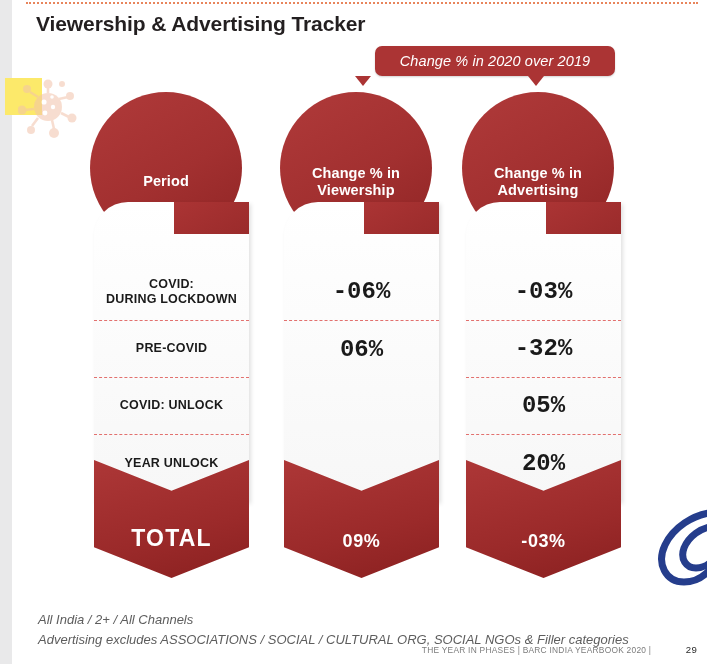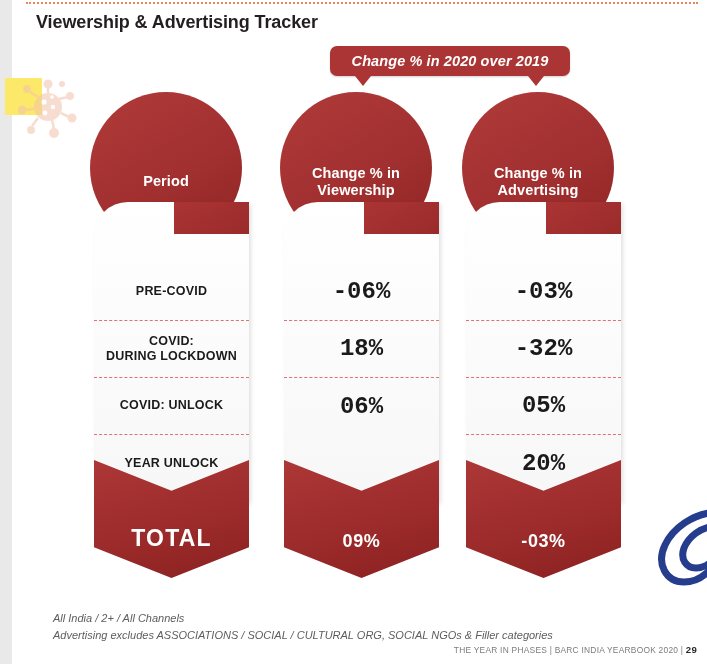--- a/index.html
+++ b/index.html
@@ -29,21 +29,21 @@
     position: absolute;
     left: 26px; top: 2px;
     width: 672px; height: 0;
     border-top: 2px dotted #e8855c;
   }
 
   
   #page-title {
     position: absolute;
     left: 36px; top: 12px;
-    font-size: 18px;
+    font-size: 21px;
     font-weight: bold;
     color: #231f20;
     letter-spacing: -0.1px;
     white-space: nowrap;
   }
 
   
   #yellow-square {
     position: absolute;
     left: 5px; top: 78px;
@@ -75,24 +75,25 @@
   #banner {
     width: 100%; height: 100%;
     background: #ab3434;
     border-radius: 7px;
     display: flex;
     align-items: center;
     justify-content: center;
     color: #ffffff;
     font-size: 14.5px;
     font-style: italic;
-    font-weight: bold;
+    font-weight: normal;
     letter-spacing: 0.1px;
     white-space: nowrap;
     box-shadow: 0 1px 2px rgba(0,0,0,.18);
+    margin-left: 45px;
   }
   .banner-arrow {
     position: absolute;
     top: 30px;
     width: 0; height: 0;
     border-left: 8px solid transparent;
     border-right: 8px solid transparent;
     border-top: 10px solid #ab3434;
   }
   #banner-arrow-left  { left: 25px; }
@@ -202,37 +203,37 @@
     font-size: 18px;
     font-weight: bold;
     letter-spacing: 0.6px;
     padding-bottom: 26px;
   }
   .col-total.label-big .col-total-label { font-size: 23px; letter-spacing: 1.2px; }
 
   
   #footnotes {
     position: absolute;
-    left: 53px; top: 610px;
-    font-size: 11px;
+    left: 38px; top: 610px;
+    font-size: 13px;
     font-style: italic;
     color: #5d5d5d;
     line-height: 1.5;
     white-space: nowrap;
   }
 
   #page-footer {
     position: absolute;
     right: 10px; top: 644px;
     font-size: 8.4px;
     color: #7b7b7b;
     letter-spacing: 0.25px;
     white-space: nowrap;
   }
-  #page-footer .pageno { color: #2a2a2a; font-weight: bold; font-size: 9.6px; }
+  #page-footer .pageno { color: #2a2a2a; font-weight: normal; font-size: 9.6px; margin-left: 32px; }
 </style>
 </head>
 <body>
 
 <div id="left-strip"></div>
 <div id="top-rule"></div>
 
 <div id="page-title">Viewership &amp; Advertising Tracker</div>
 
 <div id="yellow-square"></div>
@@ -283,27 +284,27 @@
     <div class="col-head">
       <div class="col-head-label">
         <span>Period</span>
       </div>
     </div>
     <div class="col-notch"></div>
     <div class="col-body">
       <div class="rows">
         <div class="data-row">
           <div>
-            <div>PRE-COVID</div>
+            <div>COVID:</div>
+            <div>DURING LOCKDOWN</div>
           </div>
         </div>
         <div class="data-row">
           <div>
-            <div>COVID:</div>
-            <div>DURING LOCKDOWN</div>
+            <div>PRE-COVID</div>
           </div>
         </div>
         <div class="data-row">
           <div>
             <div>COVID: UNLOCK</div>
           </div>
         </div>
         <div class="data-row last">
           <div>
             <div>YEAR UNLOCK</div>
@@ -322,23 +323,20 @@
         <div>Change % in</div>
         <div>Viewership</div>
       </div>
     </div>
     <div class="col-notch"></div>
     <div class="col-body">
       <div class="rows">
         <div class="data-row value">
           <span>-06%</span>
         </div>
-        <div class="data-row value">
-          <span>18%</span>
-        </div>
         <div class="data-row value last">
           <span>06%</span>
         </div>
       </div>
     </div>
     <div class="col-total">
       <span class="col-total-label">09%</span>
     </div>
   </div>
 

